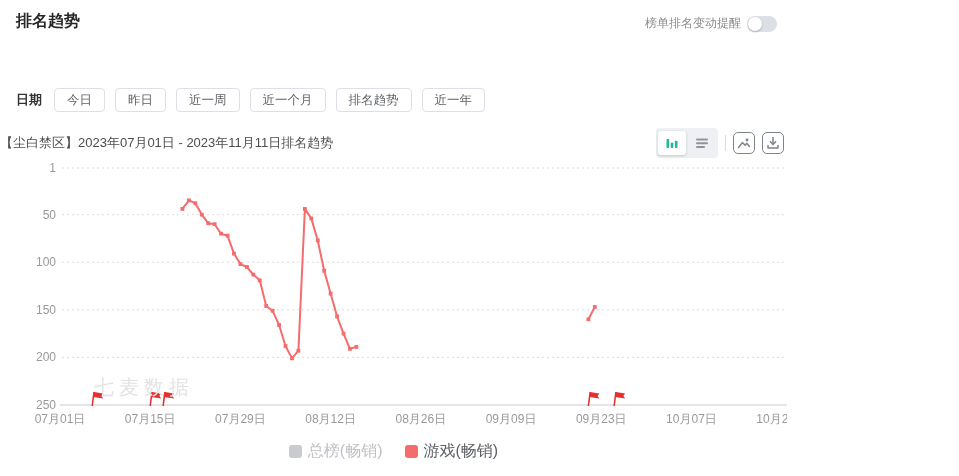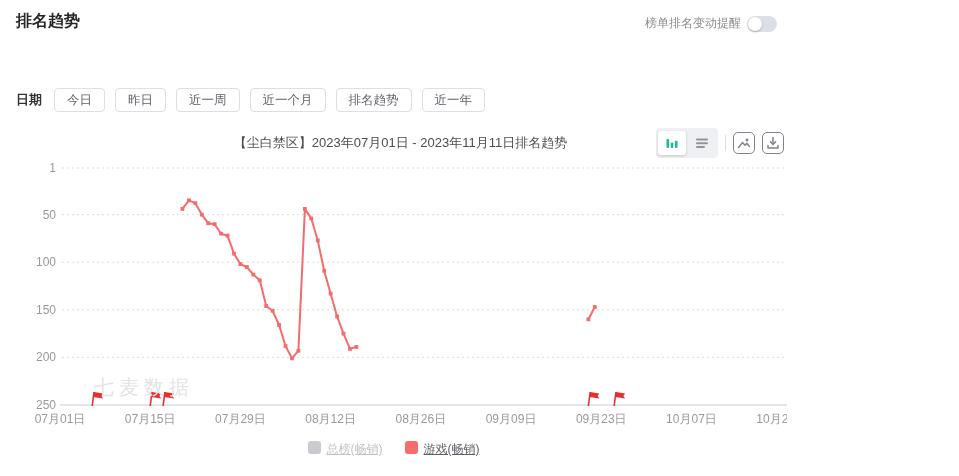--- a/index.html
+++ b/index.html
@@ -20,35 +20,35 @@
   .flabel{font-size:13px;font-weight:bold;color:#333;margin-right:12px;}
   .flabel.second{margin-left:20px;}
   .btn{height:24px;line-height:22px;box-sizing:border-box;border:1px solid #dcdfe6;border-radius:4px;
        background:#fff;color:#606266;font-size:12.5px;padding:0 12px;margin-right:10px;cursor:pointer;
        display:inline-flex;align-items:center;white-space:nowrap;}
   .btn.sel{border-color:#48c2a2;color:#1cab8a;background:#eefaf6;}
   .caret{display:inline-block;width:0;height:0;border-left:4px solid transparent;border-right:4px solid transparent;
          border-top:5px solid #1cab8a;margin-left:6px;}
 
   
-  .chart-title{position:absolute;left:0;top:134px;width:100%;text-align:center;font-size:13px;color:#4d4d4d;padding-left:7px;}
+  .chart-title{position:absolute;left:0;top:134px;width:100%;text-align:left;font-size:13px;color:#4d4d4d;}
   .tools{position:absolute;right:3px;top:128px;display:flex;align-items:center;gap:7px;}
   .seg{width:58px;height:26px;background:#eef0f3;border-radius:4px;display:flex;align-items:center;justify-content:space-between;padding:2px;box-sizing:content-box;}
   .seg-opt{width:28px;height:24px;border-radius:3px;display:flex;align-items:center;justify-content:center;cursor:pointer;}
   .seg-opt.sel{background:#fff;box-shadow:0 1px 3px rgba(0,0,0,.18);}
   .tool-divider{width:1px;height:16px;background:#dcdcdc;}
   .icon-btn{width:22px;height:22px;border:1.5px solid #7f838b;border-radius:5px;display:flex;align-items:center;justify-content:center;cursor:pointer;background:#fff;box-sizing:border-box;}
 
   
   #trend-svg{position:absolute;left:0;top:155px;}
   .watermark{position:absolute;left:94px;top:365px;font-size:20px;color:#e3e3e3;letter-spacing:5px;margin-top:9px;}
 
   
   .legend{position:absolute;left:0;top:441px;width:100%;display:flex;justify-content:center;gap:22px;}
-  .legend-item{display:flex;align-items:flex-start;gap:6px;font-size:12px;color:#5e6166;cursor:pointer;text-decoration:underline;}
+  .legend-item{display:flex;align-items:center;gap:6px;font-size:16px;color:#5e6166;cursor:pointer;}
   .legend-item.muted{color:#c0c2c6;}
   .swatch{width:13px;height:13px;border-radius:3px;background:#ccc;}
 </style>
 </head>
 <body>
 
 <div class="app">
 
   <div class="page-title">排名趋势</div>
 

